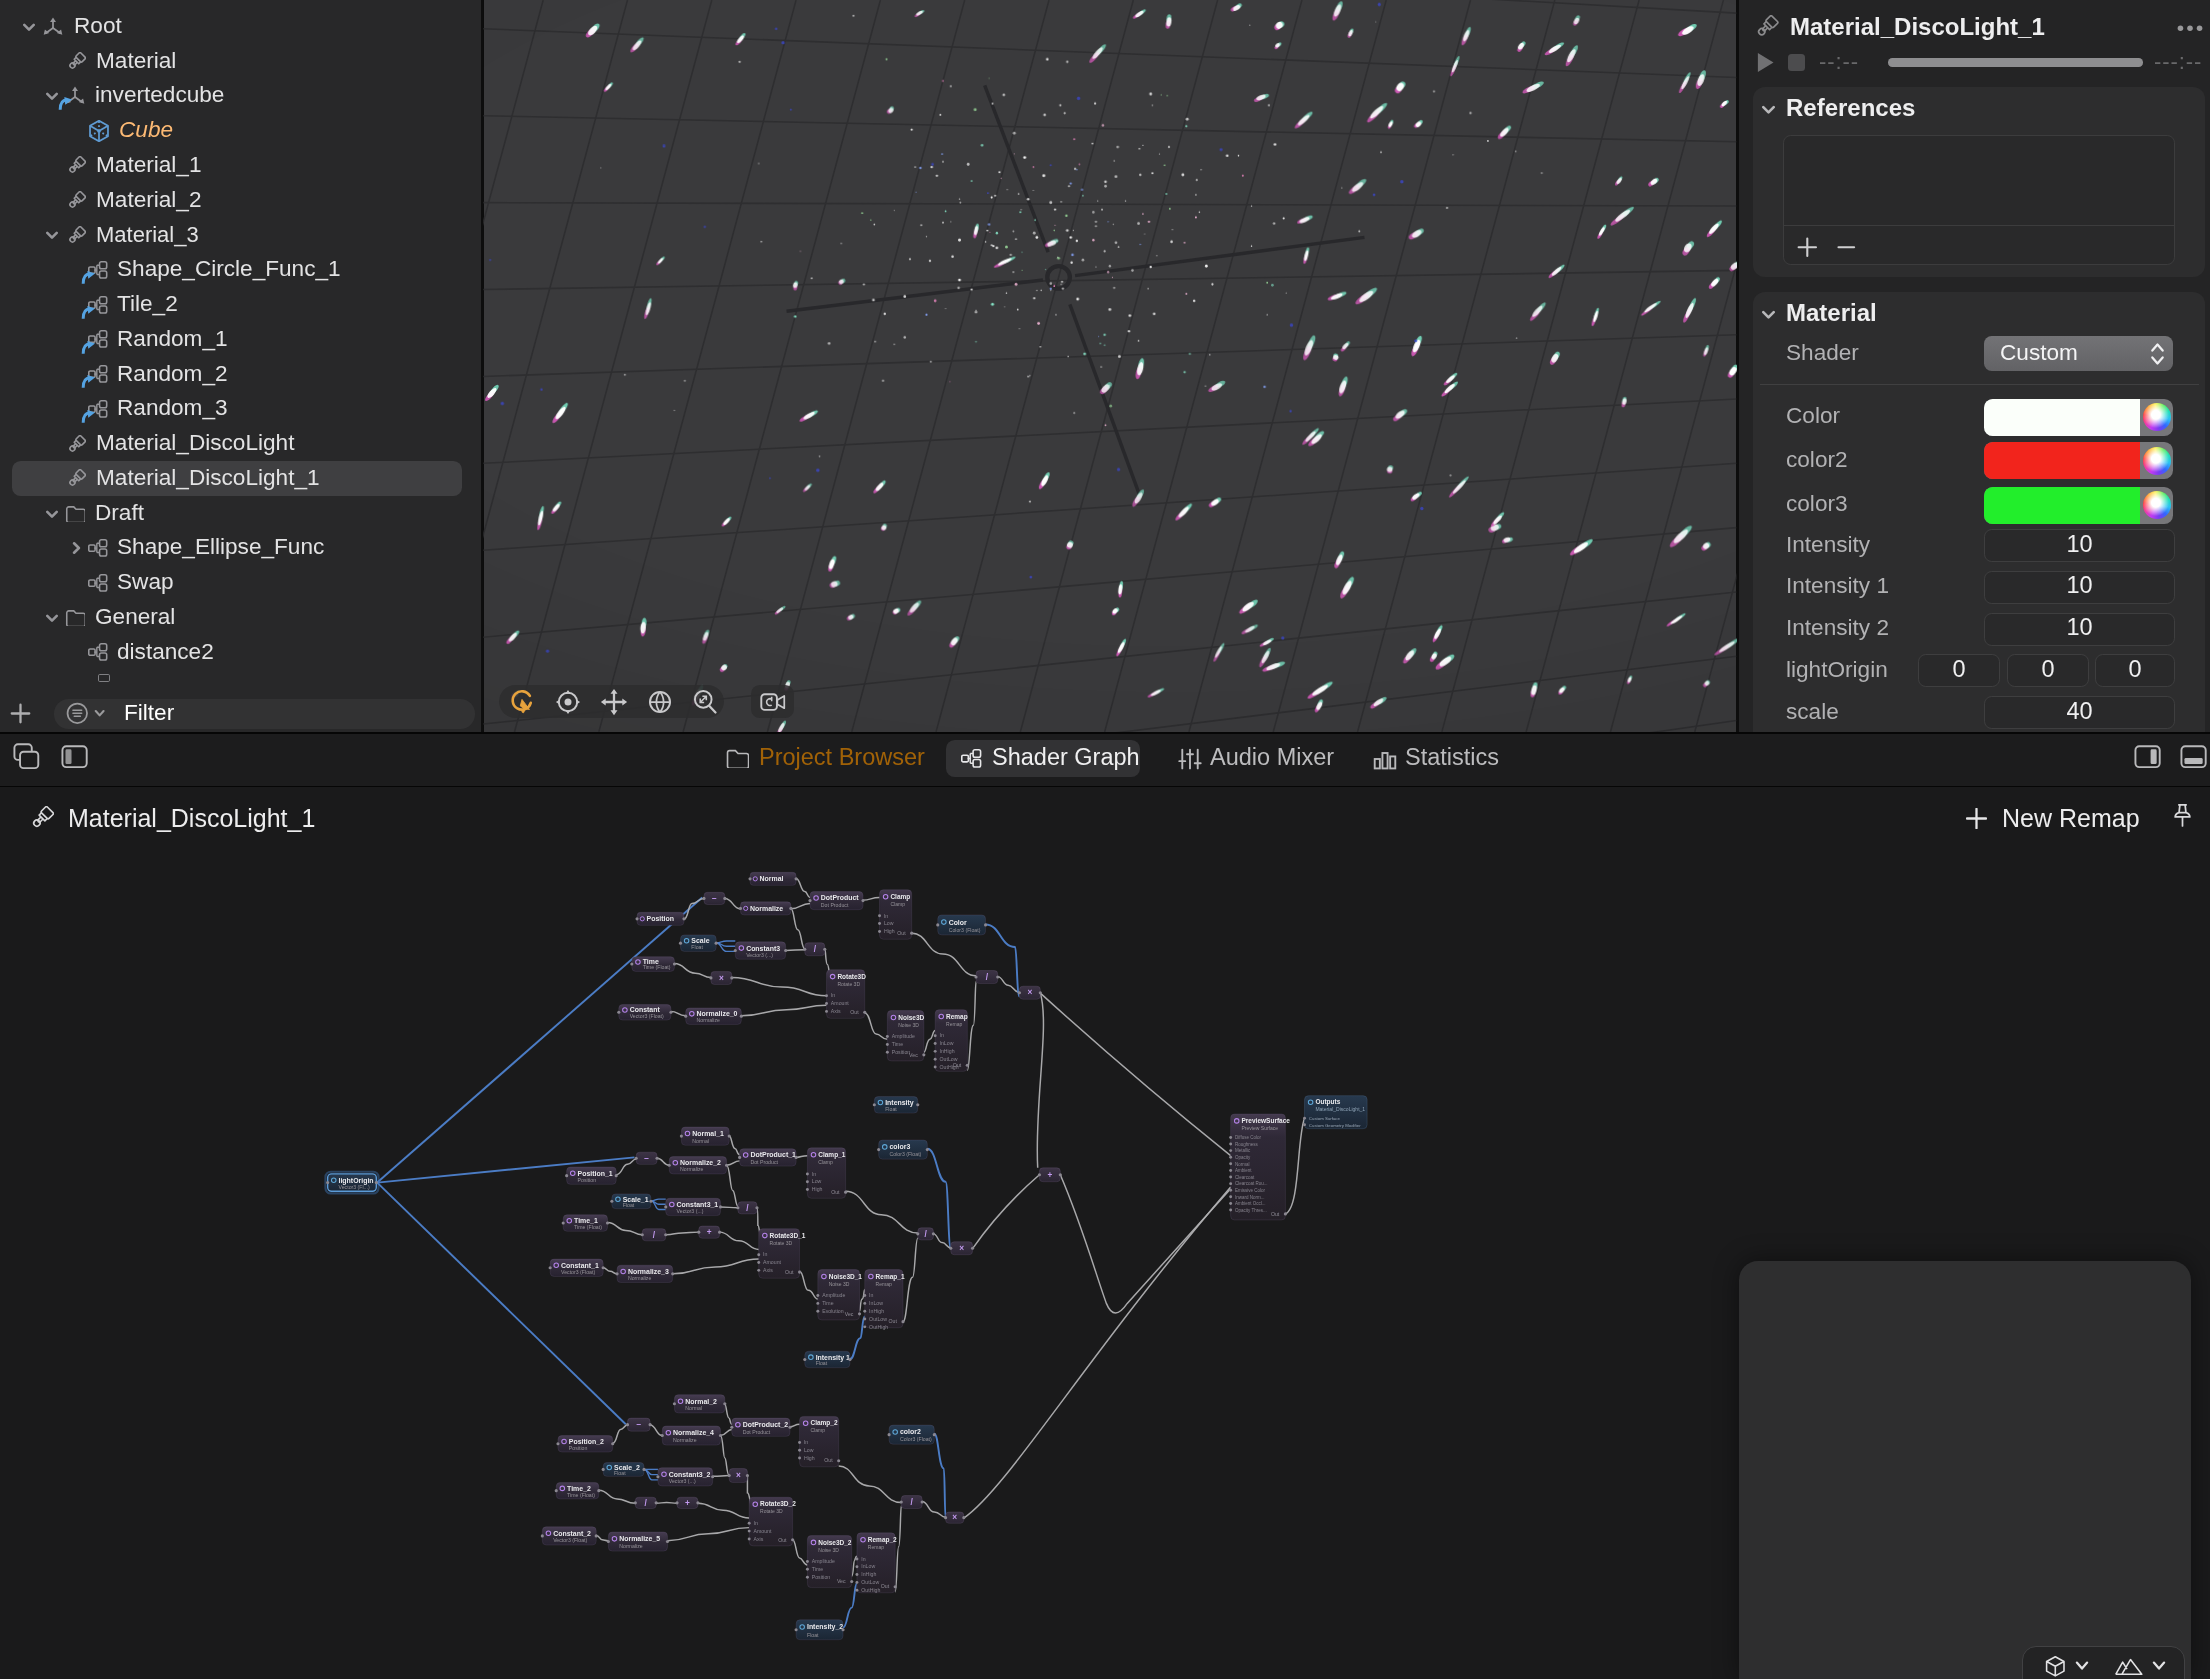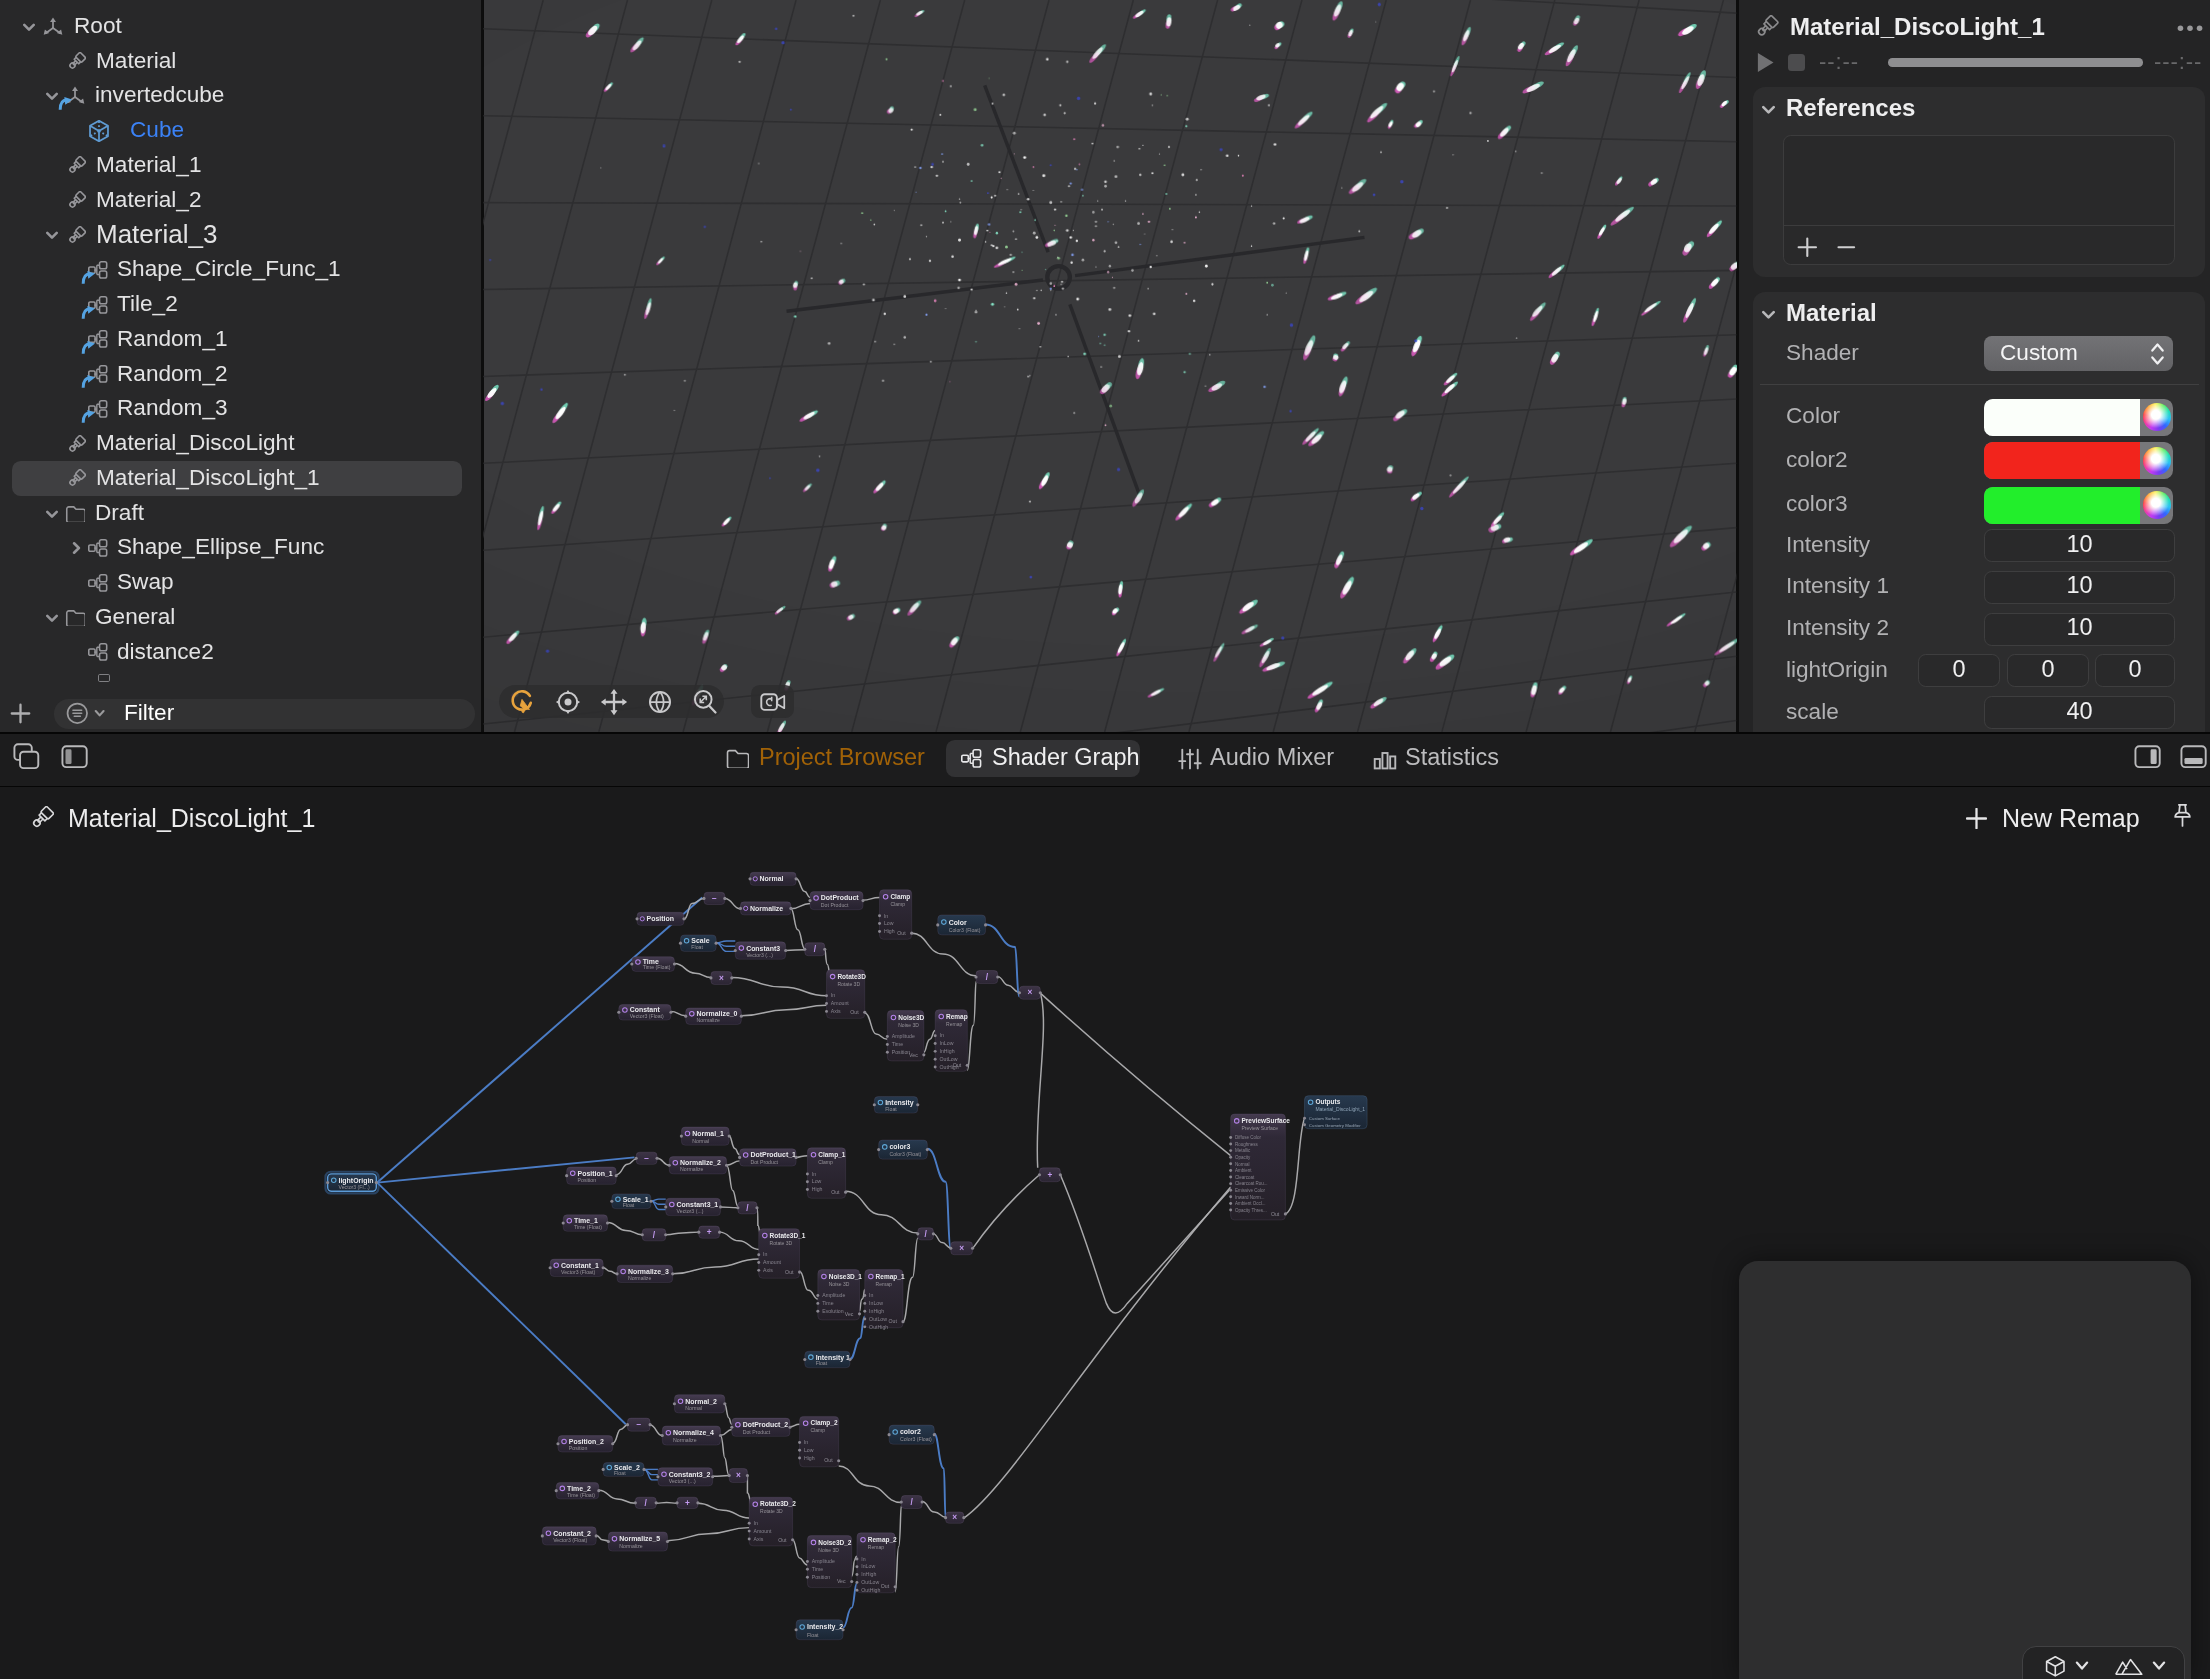--- a/index.html
+++ b/index.html
@@ -63,21 +63,21 @@
     <g stroke="#5f9bd2" stroke-width="2" stroke-linejoin="round">
       <path d="M12.5 0.8 L22.7 6.6 L22.7 18.4 L12.5 24.2 L2.3 18.4 L2.3 6.6 Z"></path>
       <line x1="12.5" y1="12.5" x2="22.7" y2="6.6"></line>
       <line x1="12.5" y1="12.5" x2="12.5" y2="24.2"></line>
       <line x1="12.5" y1="12.5" x2="2.3" y2="6.6"></line>
       <line x1="12.5" y1="12.5" x2="12.5" y2="0.8" stroke-dasharray="2 2.5"></line>
       <line x1="12.5" y1="12.5" x2="22.7" y2="18.4" stroke-dasharray="2 2.5"></line>
       <line x1="12.5" y1="12.5" x2="2.3" y2="18.4" stroke-dasharray="2 2.5"></line>
     </g>
   </svg>
-<div class="lbl" style="left:130px;top:131px;transform:translateY(-54%);font-size:22.6px;color:#3b82f6;font-weight:400;">Cube</div>
+<div class="lbl" style="left:119px;top:131px;transform:translateY(-54%);font-size:22.6px;color:#fdba74;font-weight:400;font-style:italic;">Cube</div>
 <svg class="abs" style="left:67px;top:156px" width="19" height="19" viewBox="0 0 22 22" fill="none">
     <g transform="rotate(45 11.0 11.0)" stroke="#96969a" stroke-width="1.9" stroke-linejoin="round">
       <rect x="6.16" y="0.44" width="9.68" height="7.48" rx="1.5"></rect>
       <path d="M7.260000000000001 7.92 v3.08 h7.48 v-3.08"></path>
       <path d="M9.68 11.0 v3.52 a1.3199999999999998 1.3199999999999998 0 0 0 2.6399999999999997 0 v-3.52"></path>
       <circle cx="11.0" cy="17.6" r="2.8600000000000003"></circle>
     </g>
   </svg>
 <div class="lbl" style="left:96px;top:166px;transform:translateY(-54%);font-size:22.6px;color:#e3e3e4;font-weight:400;">Material_1</div>
 <svg class="abs" style="left:67px;top:191px" width="19" height="19" viewBox="0 0 22 22" fill="none">
@@ -93,21 +93,21 @@
     <path d="M1.5 4.48 L7.0 10.08 L12.5 4.48" stroke="#96969a" stroke-width="3" stroke-linecap="round" stroke-linejoin="round"></path>
   </svg>
 <svg class="abs" style="left:67px;top:226px" width="19" height="19" viewBox="0 0 22 22" fill="none">
     <g transform="rotate(45 11.0 11.0)" stroke="#96969a" stroke-width="1.9" stroke-linejoin="round">
       <rect x="6.16" y="0.44" width="9.68" height="7.48" rx="1.5"></rect>
       <path d="M7.260000000000001 7.92 v3.08 h7.48 v-3.08"></path>
       <path d="M9.68 11.0 v3.52 a1.3199999999999998 1.3199999999999998 0 0 0 2.6399999999999997 0 v-3.52"></path>
       <circle cx="11.0" cy="17.6" r="2.8600000000000003"></circle>
     </g>
   </svg>
-<div class="lbl" style="left:96px;top:236px;transform:translateY(-54%);font-size:26px;color:#e3e3e4;font-weight:400;">Material_3</div>
+<div class="lbl" style="left:96px;top:236px;transform:translateY(-54%);font-size:22px;color:#e3e3e4;font-weight:400;">Material_3</div>
 <svg class="abs" style="left:88px;top:260px" width="21" height="21" viewBox="0 0 24 24" fill="none">
     <g stroke="#96969a" stroke-width="1.8">
      <rect x="0.9" y="7.92" width="7.199999999999999" height="7.199999999999999" rx="1.5"></rect>
      <rect x="13.200000000000001" y="1.92" width="8.16" height="8.16" rx="2"></rect>
      <rect x="13.200000000000001" y="12.48" width="8.16" height="8.16" rx="2"></rect>
      <path d="M7.199999999999999 11.52 h2.88 M10.08 6.0 h3.12 M10.08 16.56 h3.12 M10.08 6.0 v10.56" stroke-width="1.6"></path>
     </g>
   </svg>
 <svg class="abs" style="left:81px;top:271px" width="14" height="14" viewBox="0 0 16 16" fill="none">
     <path d="M2.5 14.5 C2.5 7.2 4.8 3.52 9.92 3.2" stroke="#55a3e2" stroke-width="3.4" fill="none"></path>

